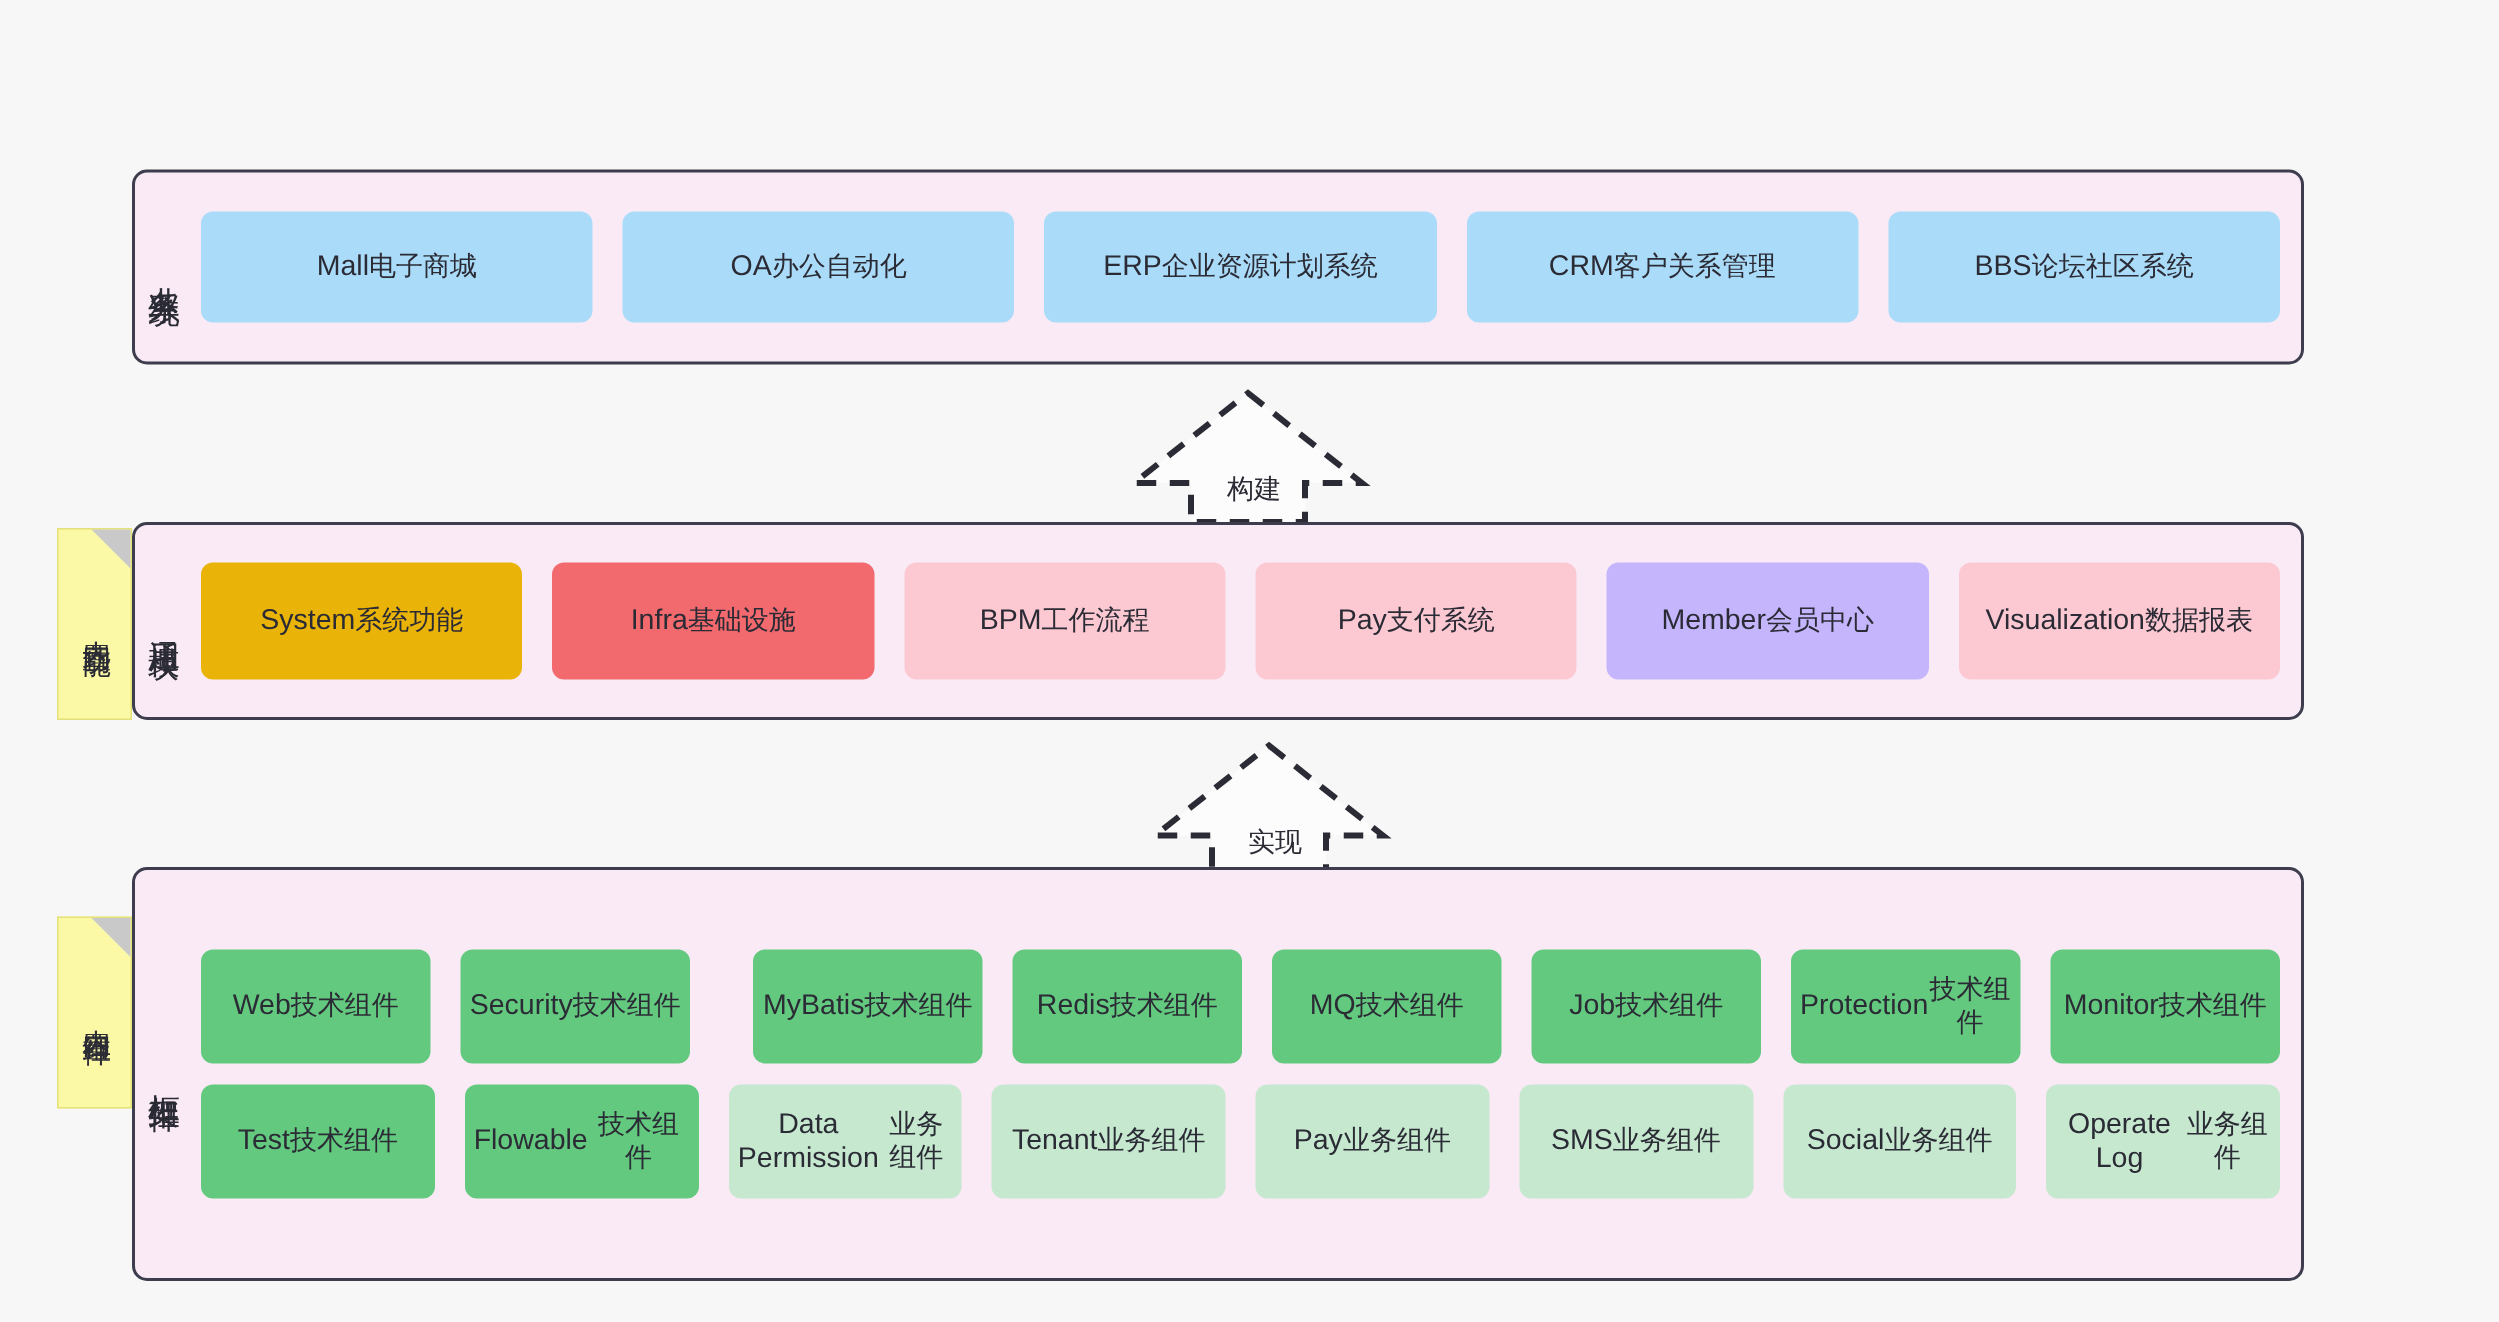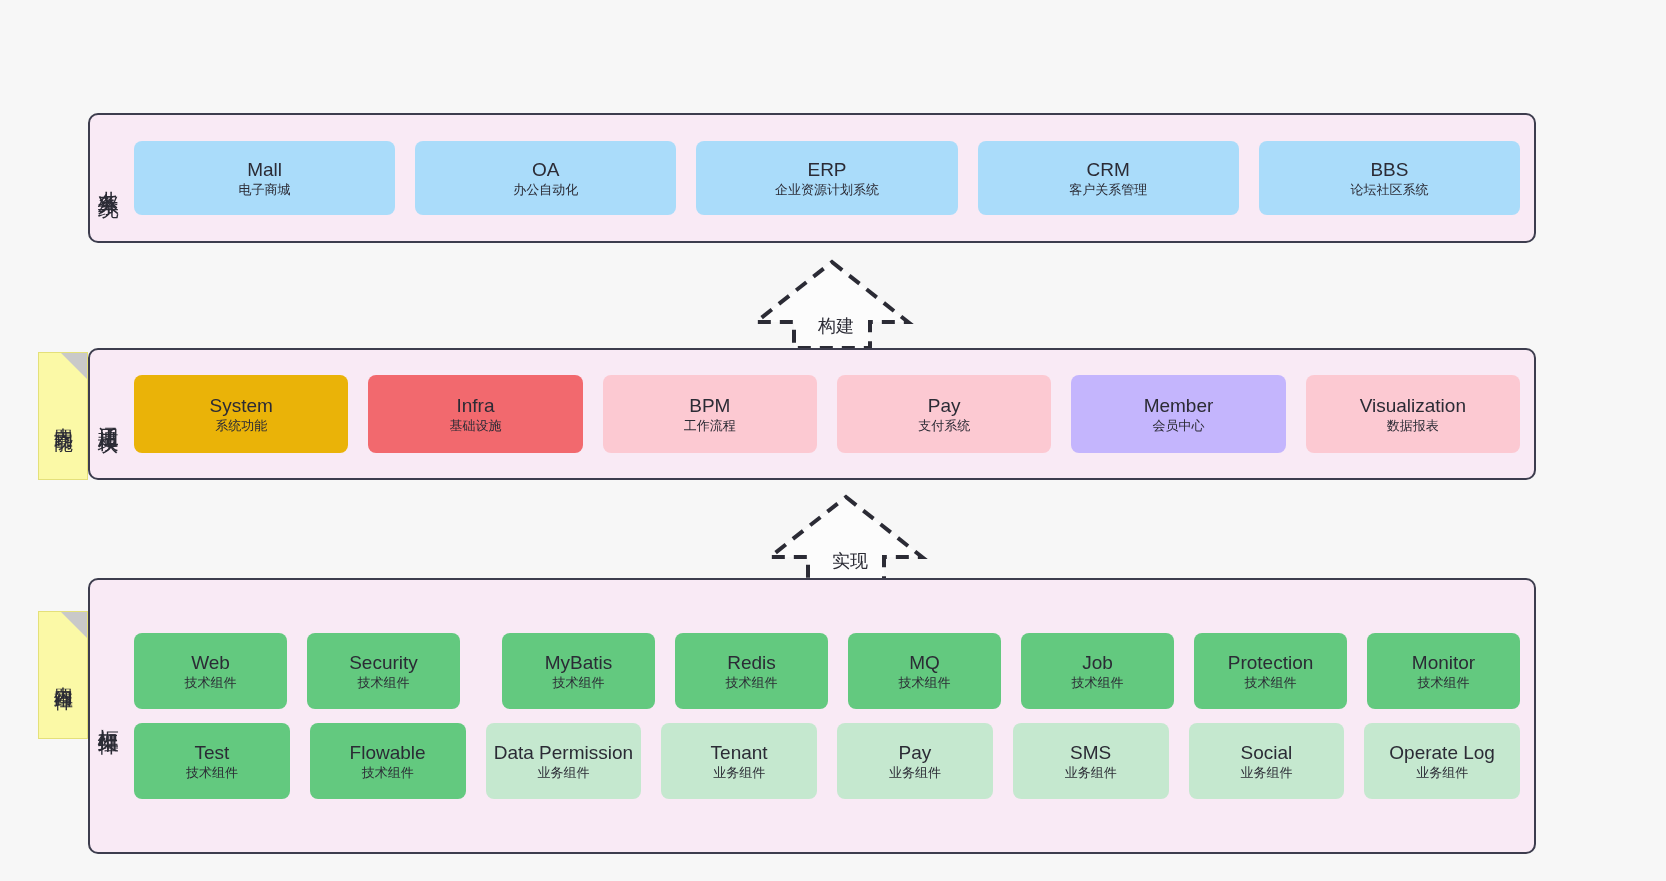--- a/index.html
+++ b/index.html
@@ -55,31 +55,31 @@
     display: flex;
     gap: 20px;
     align-items: stretch;
   }
 
   
   .node {
     flex: 1 1 0;
     border-radius: 8px;
     display: flex;
-    flex-direction: column;
+    flex-direction: row;
     align-items: center;
     justify-content: center;
     text-align: center;
     color: #2b2b35;
     line-height: 1.22;
     padding: 4px 6px;
     box-sizing: border-box;
   }
   .node .en { font-size: 19px; }
-  .node .cn { font-size: 13px; }
+  .node .cn { font-size: 18px; }
 
   
   #layer-business .node { height: 74px; }
   #layer-modules  .node { height: 78px; }
   #layer-framework .node { height: 76px; }
 
   
   .note {
     position: absolute;
     background: #fbf9a6;

